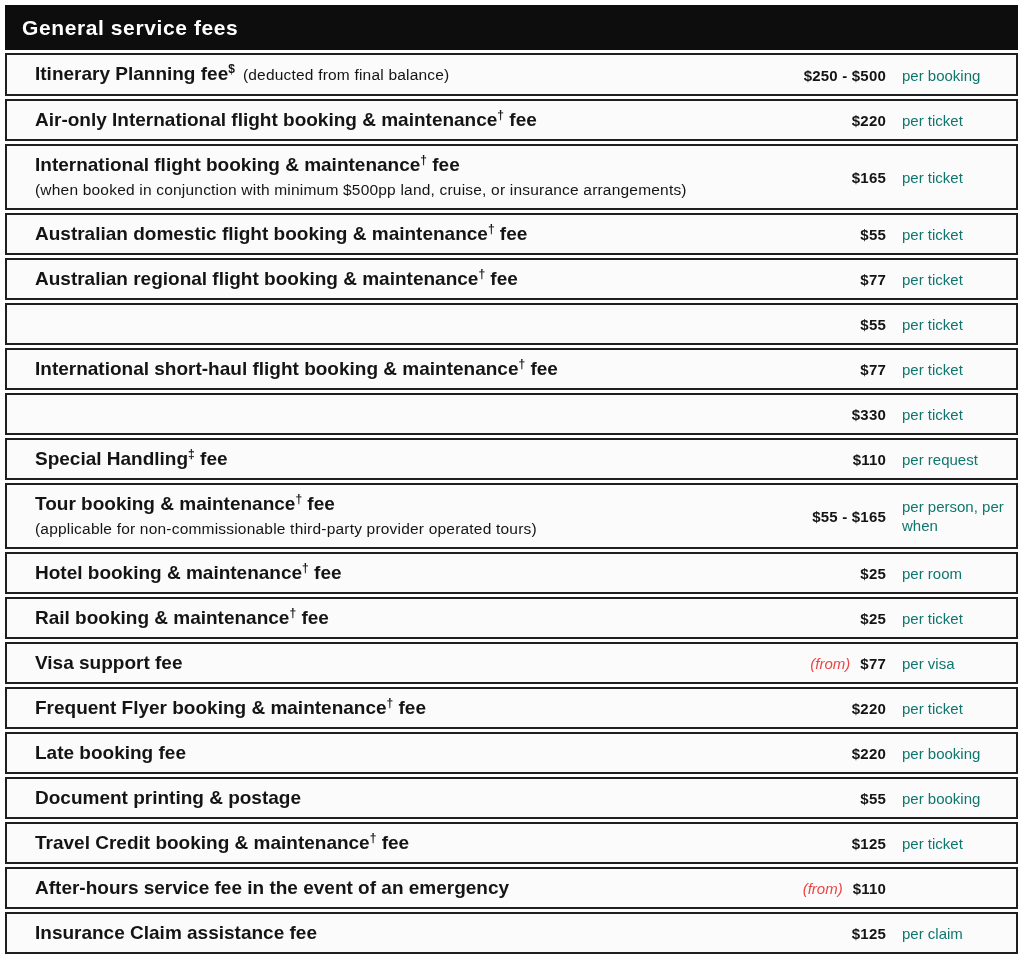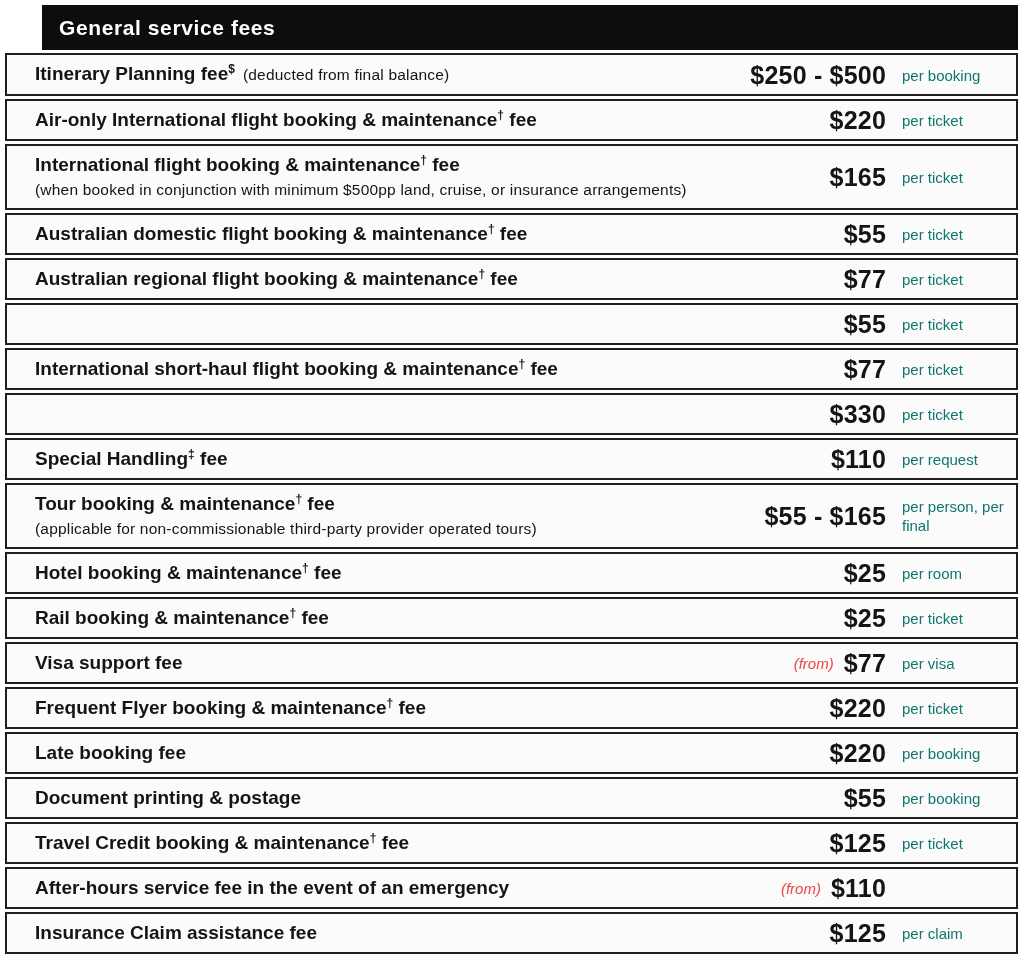--- a/index.html
+++ b/index.html
@@ -18,21 +18,20 @@
     overflow: hidden;
   }
   .header {
     background: #0d0d0d;
     color: #ffffff;
     height: 45px;
     box-sizing: border-box;
     display: flex;
     align-items: center;
     padding: 0 17px;
-    margin-left: 37px;
   }
   .header .title {
     font-size: 21px;
     font-weight: 700;
     letter-spacing: 0.6px;
   }
   .row {
     position: relative;
     border: 2px solid #1f1f1f;
     background: #fbfbfb;
@@ -81,21 +80,21 @@
   }
   .from-cell {
     font-size: 15px;
     font-style: italic;
     font-weight: 400;
     margin-right: 10px;
     color: #ef4444;
   }
   .from-cell:empty { display: none; }
   .price-cell {
-    font-size: 25px;
+    font-size: 15px;
     font-weight: 700;
     text-align: center;
     white-space: nowrap;
     letter-spacing: 0.2px;
   }
   .unit-cell {
     width: 120px;
     box-sizing: border-box;
     padding-left: 16px;
     font-size: 15px;
@@ -215,21 +214,21 @@
   </div>
 
   <div class="row">
     <div class="fee-name">
       <span>Tour booking &amp; maintenance</span><sup class="fee-sup">†</sup><span> fee</span>
     </div>
     <div class="fee-note">(applicable for non-commissionable third-party provider operated tours)</div>
     <div class="right-block">
 
       <span class="price-cell">$55 - $165</span>
-      <span class="unit-cell">per person, per final</span>
+      <span class="unit-cell">per person, per when</span>
     </div>
   </div>
 
   <div class="row">
     <div class="fee-name">
       <span>Hotel booking &amp; maintenance</span><sup class="fee-sup">†</sup><span> fee</span>
     </div>
 
     <div class="right-block">
 

